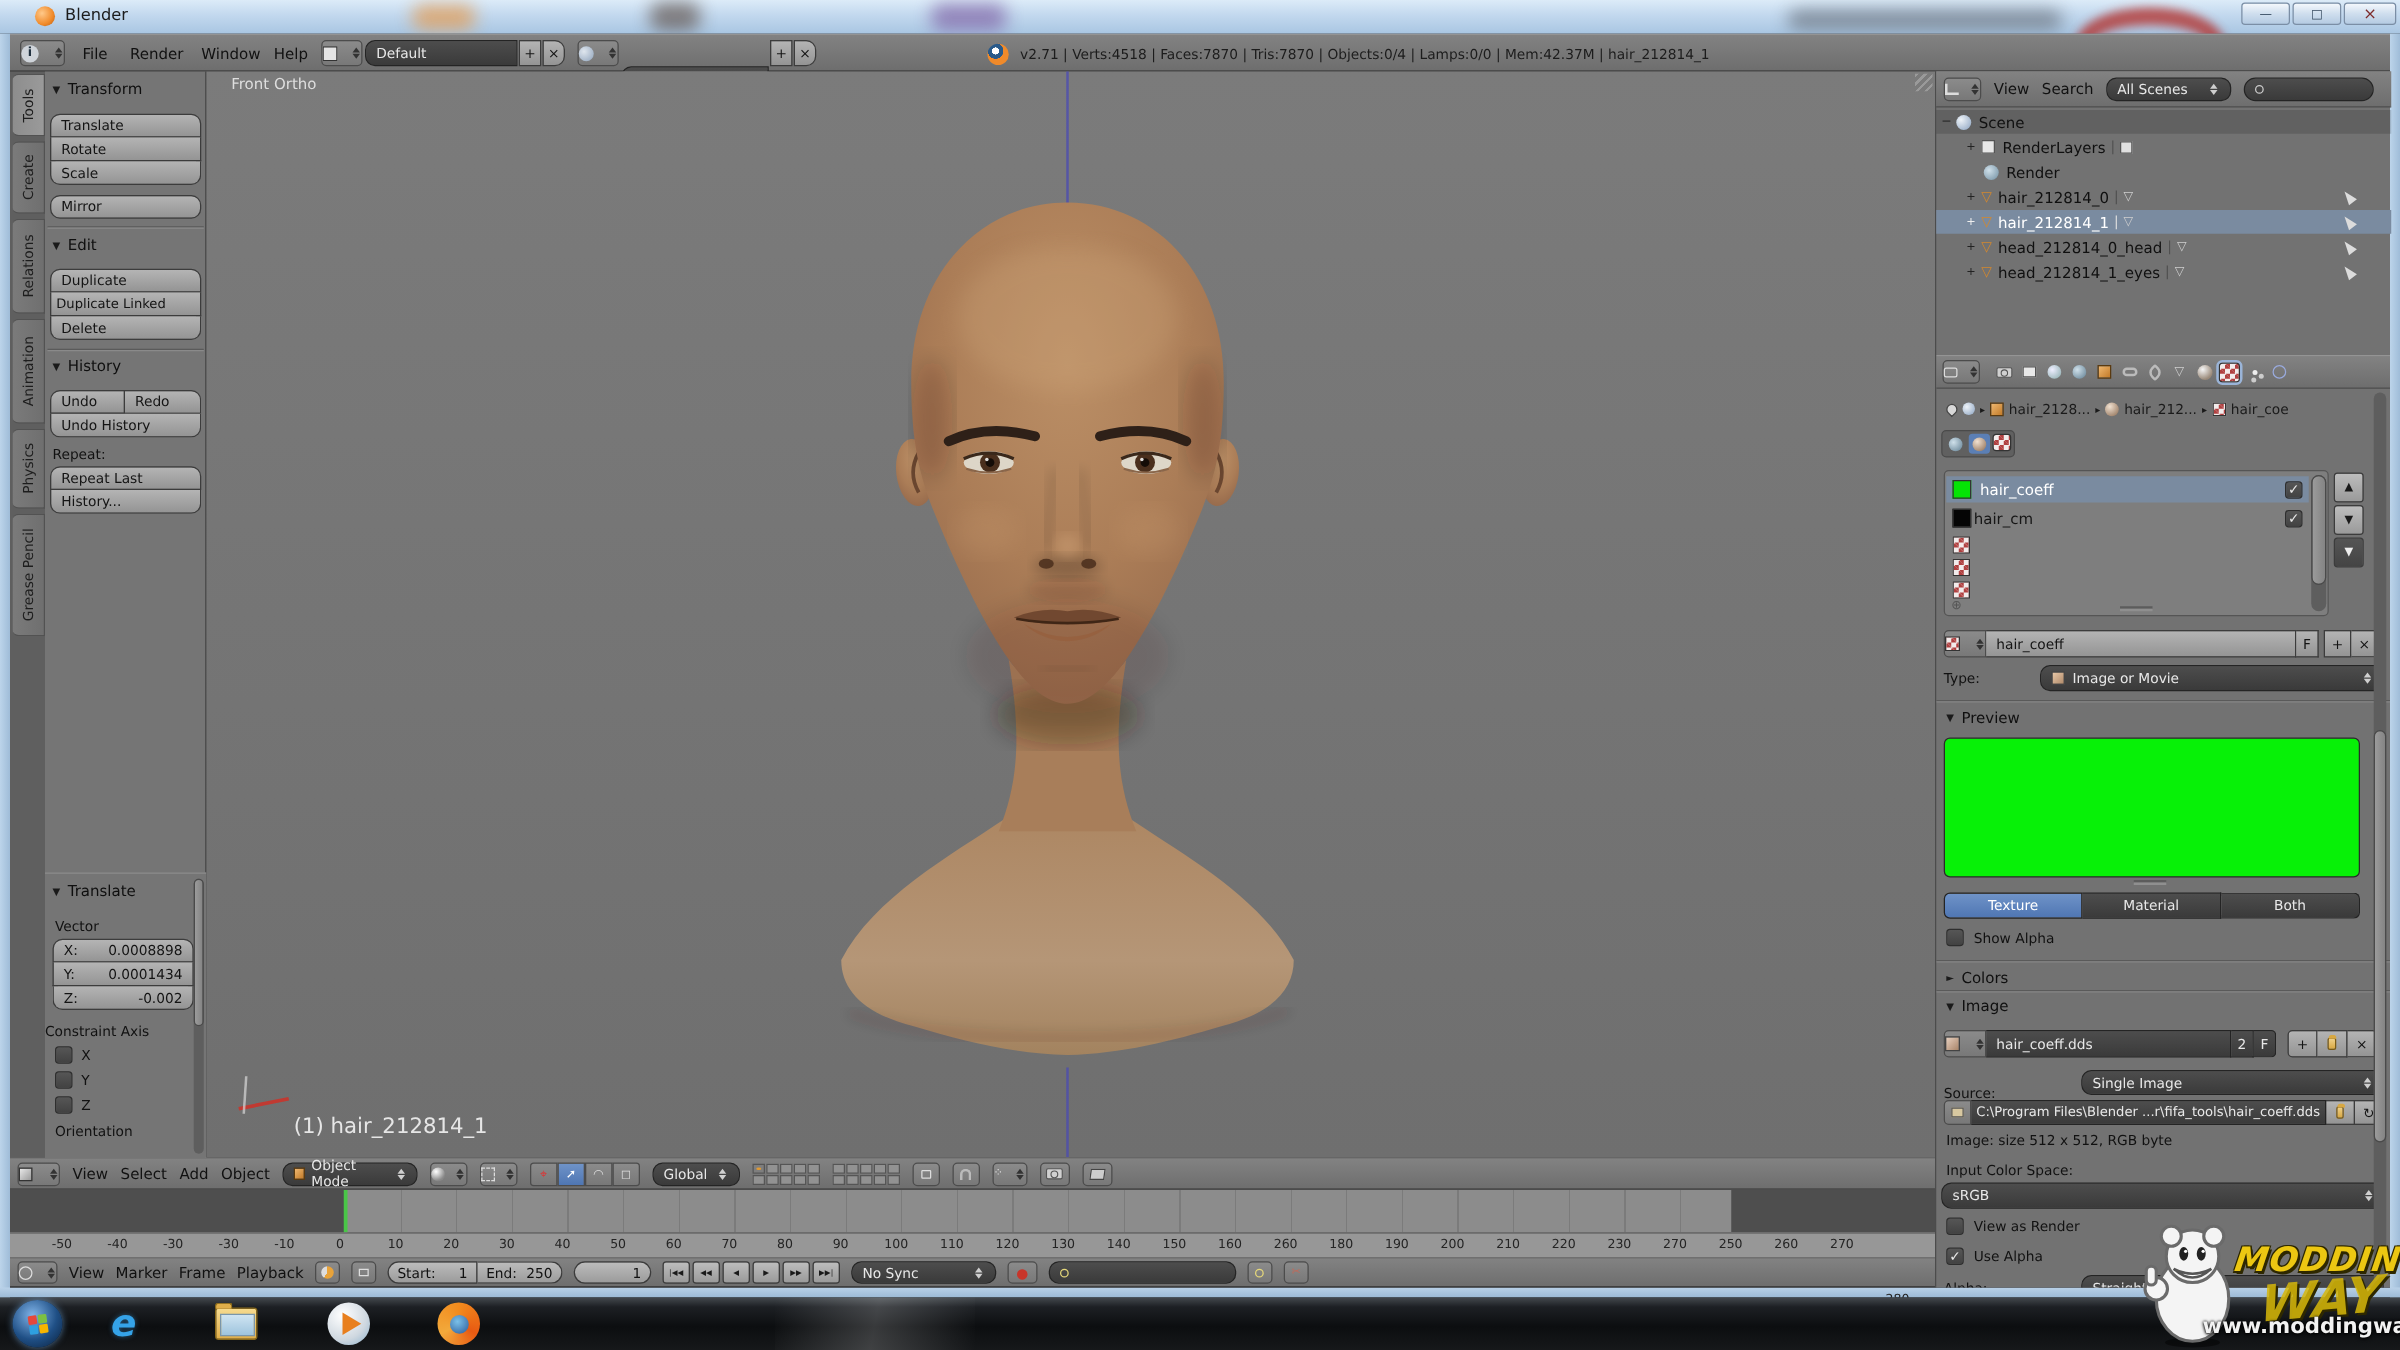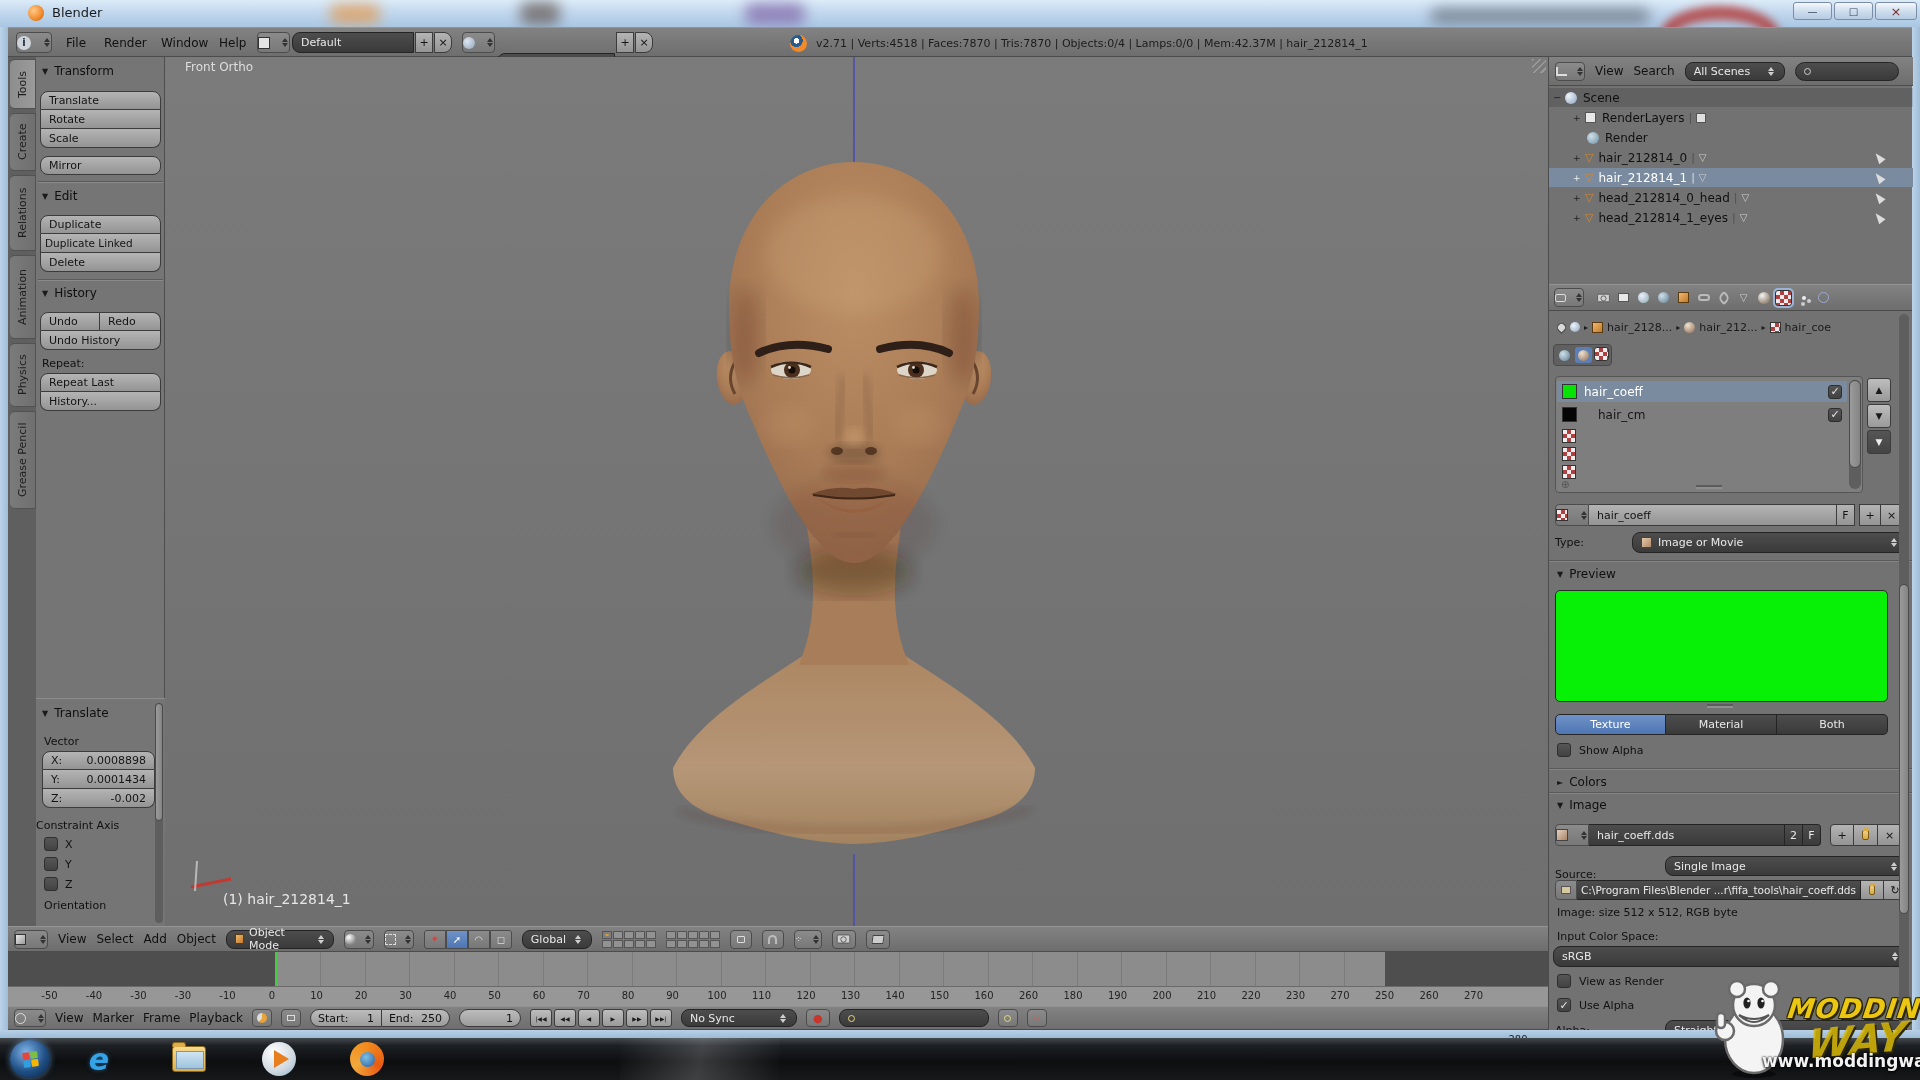--- a/index.html
+++ b/index.html
@@ -319,21 +319,21 @@
     <ellipse cx="232" cy="331" rx="6" ry="4" fill="#4a2e1c" opacity=".85"></ellipse>
 
     <ellipse cx="215" cy="352" rx="32" ry="10" fill="rgba(60,35,20,.12)" filter="url(#b1)"></ellipse>
     <path d="M172,374 Q195,365 215,369 Q235,365 258,374 Q235,381 215,379 Q195,381 172,374 Z" fill="#6e452e" opacity=".92"></path>
     <path d="M180,379 Q215,400 250,379 Q236,392 215,393 Q194,392 180,379 Z" fill="#96613f" opacity=".9"></path>
     <path d="M174,375 Q215,382 256,375" stroke="#3f2616" stroke-width="2" fill="none"></path>
     <path d="M195,413 Q215,421 235,413" stroke="rgba(0,0,0,.18)" stroke-width="3" fill="none" filter="url(#b1)"></path>
   </svg>
 
   <span class="ab wtxt" style="left:20px;top:3px;font-size:12px;color:#dedede;">Front Ortho</span>
-  <span class="ab wtxt" style="left:58px;top:834px;font-size:14px;color:#e6e6e6;">(1) hair_212814_1</span>
+  <span class="ab wtxt" style="left:70px;top:834px;font-size:17px;color:#e6e6e6;">(1) hair_212814_1</span>
 
   <svg class="ab" style="left:18px;top:790px;" width="60" height="55" viewBox="0 0 60 55">
     <line x1="8" y1="40" x2="48" y2="32" stroke="#c03a32" stroke-width="3"></line>
     <line x1="12" y1="44" x2="14" y2="14" stroke="#d8d8d8" stroke-width="2" opacity=".7"></line>
   </svg>
   <span class="ab" style="right:2px;top:2px;width:14px;height:14px;background:repeating-linear-gradient(135deg,#9a9a9a 0 2px,transparent 2px 5px);"></span>
 </div>
 
 <div class="ab hdr" style="left:8px;top:926px;width:1540px;height:26px;display:flex;align-items:center;gap:10px;padding:0 6px;">
   <span class="icobox" style="width:34px;height:19px;">
@@ -686,21 +686,21 @@
       </span>
     <span class="tabico checker" style="width:15px;height:14px;"></span>
   </div>
 
   <div class="ab" style="left:6px;top:92px;width:308px;height:117px;background:#7e7e7e;border:1px solid #555;border-radius:4px;">
     <div class="ab" style="left:1px;top:4px;width:290px;height:21px;background:#7a8ba0;display:flex;align-items:center;gap:7px;padding:0 5px;">
       <span style="width:15px;height:15px;background:#05e405;border:1px solid #333;"></span>
       <span style="font-size:12px;color:#fff;">hair_coeff</span>
       <span class="cb" style="margin-left:auto;">✓</span>
     </div>
-    <div class="ab" style="left:1px;top:27px;width:290px;height:21px;display:flex;align-items:center;gap:21px;padding:0 5px;">
+    <div class="ab" style="left:1px;top:27px;width:290px;height:21px;display:flex;align-items:center;gap:2px;padding:0 5px;">
       <span style="width:15px;height:15px;background:#050505;border:1px solid #333;"></span>
       <span style="font-size:12px;color:#161616;">hair_cm</span>
       <span class="cb" style="margin-left:auto;">✓</span>
     </div>
     <span class="ab checker" style="left:6px;top:52px;width:14px;height:14px;"></span>
     <span class="ab checker" style="left:6px;top:70px;width:14px;height:14px;"></span>
     <span class="ab checker" style="left:6px;top:88px;width:14px;height:14px;"></span>
     <span class="ab" style="left:5px;top:102px;font-size:10px;color:#555;">⊕</span>
     <div class="ab scroll" style="left:293px;top:3px;width:12px;height:109px;">
         <div class="thumb" style="width:12px;height:88px;"></div>

